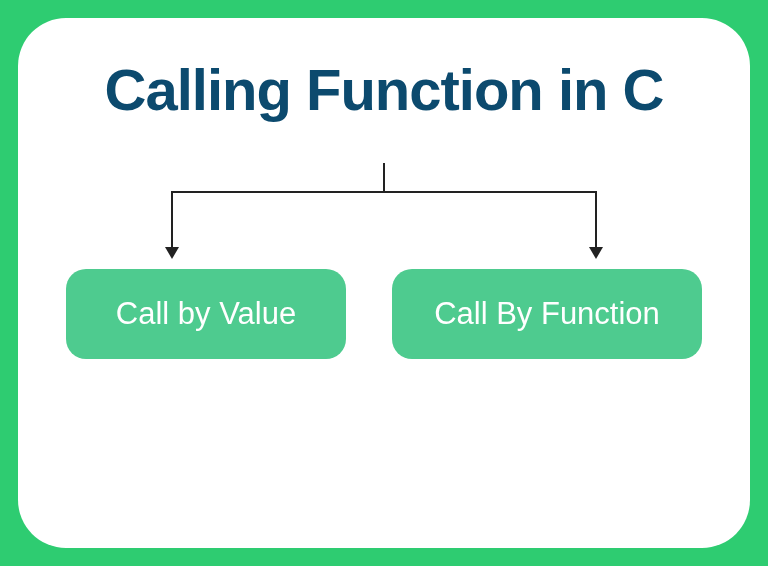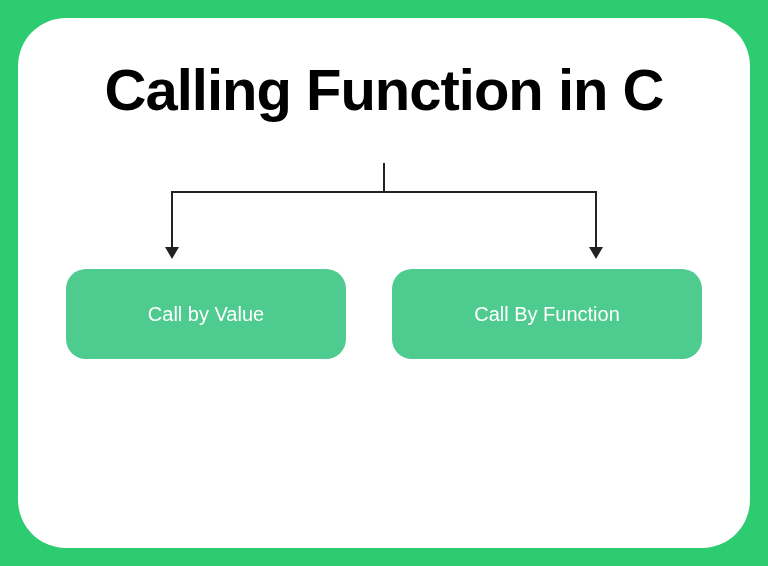--- a/index.html
+++ b/index.html
@@ -18,21 +18,21 @@
       width: 100%;
       height: 100%;
       background: #ffffff;
       border-radius: 48px;
       padding: 30px 40px;
       position: relative;
     }
     .title {
       font-size: 58px;
       font-weight: 900;
-      color: #000000;
+      color: #0c4a6e;
       text-align: center;
       letter-spacing: -1px;
       margin-top: 8px;
     }
     .tree {
       position: relative;
       width: 100%;
       margin-top: 40px;
     }
     .connector {
@@ -82,21 +82,21 @@
       justify-content: space-between;
       gap: 30px;
       padding: 0 8px;
       margin-top: 6px;
     }
     .pill {
       background: #4ecb8f;
       color: #ffffff;
       border-radius: 20px;
       padding: 28px 20px;
-      font-size: 20px;
+      font-size: 31px;
       font-weight: 300;
       text-align: center;
       min-width: 280px;
       display: flex;
       align-items: center;
       justify-content: center;
       height: 90px;
     }
     .pill.wide {
       min-width: 310px;

